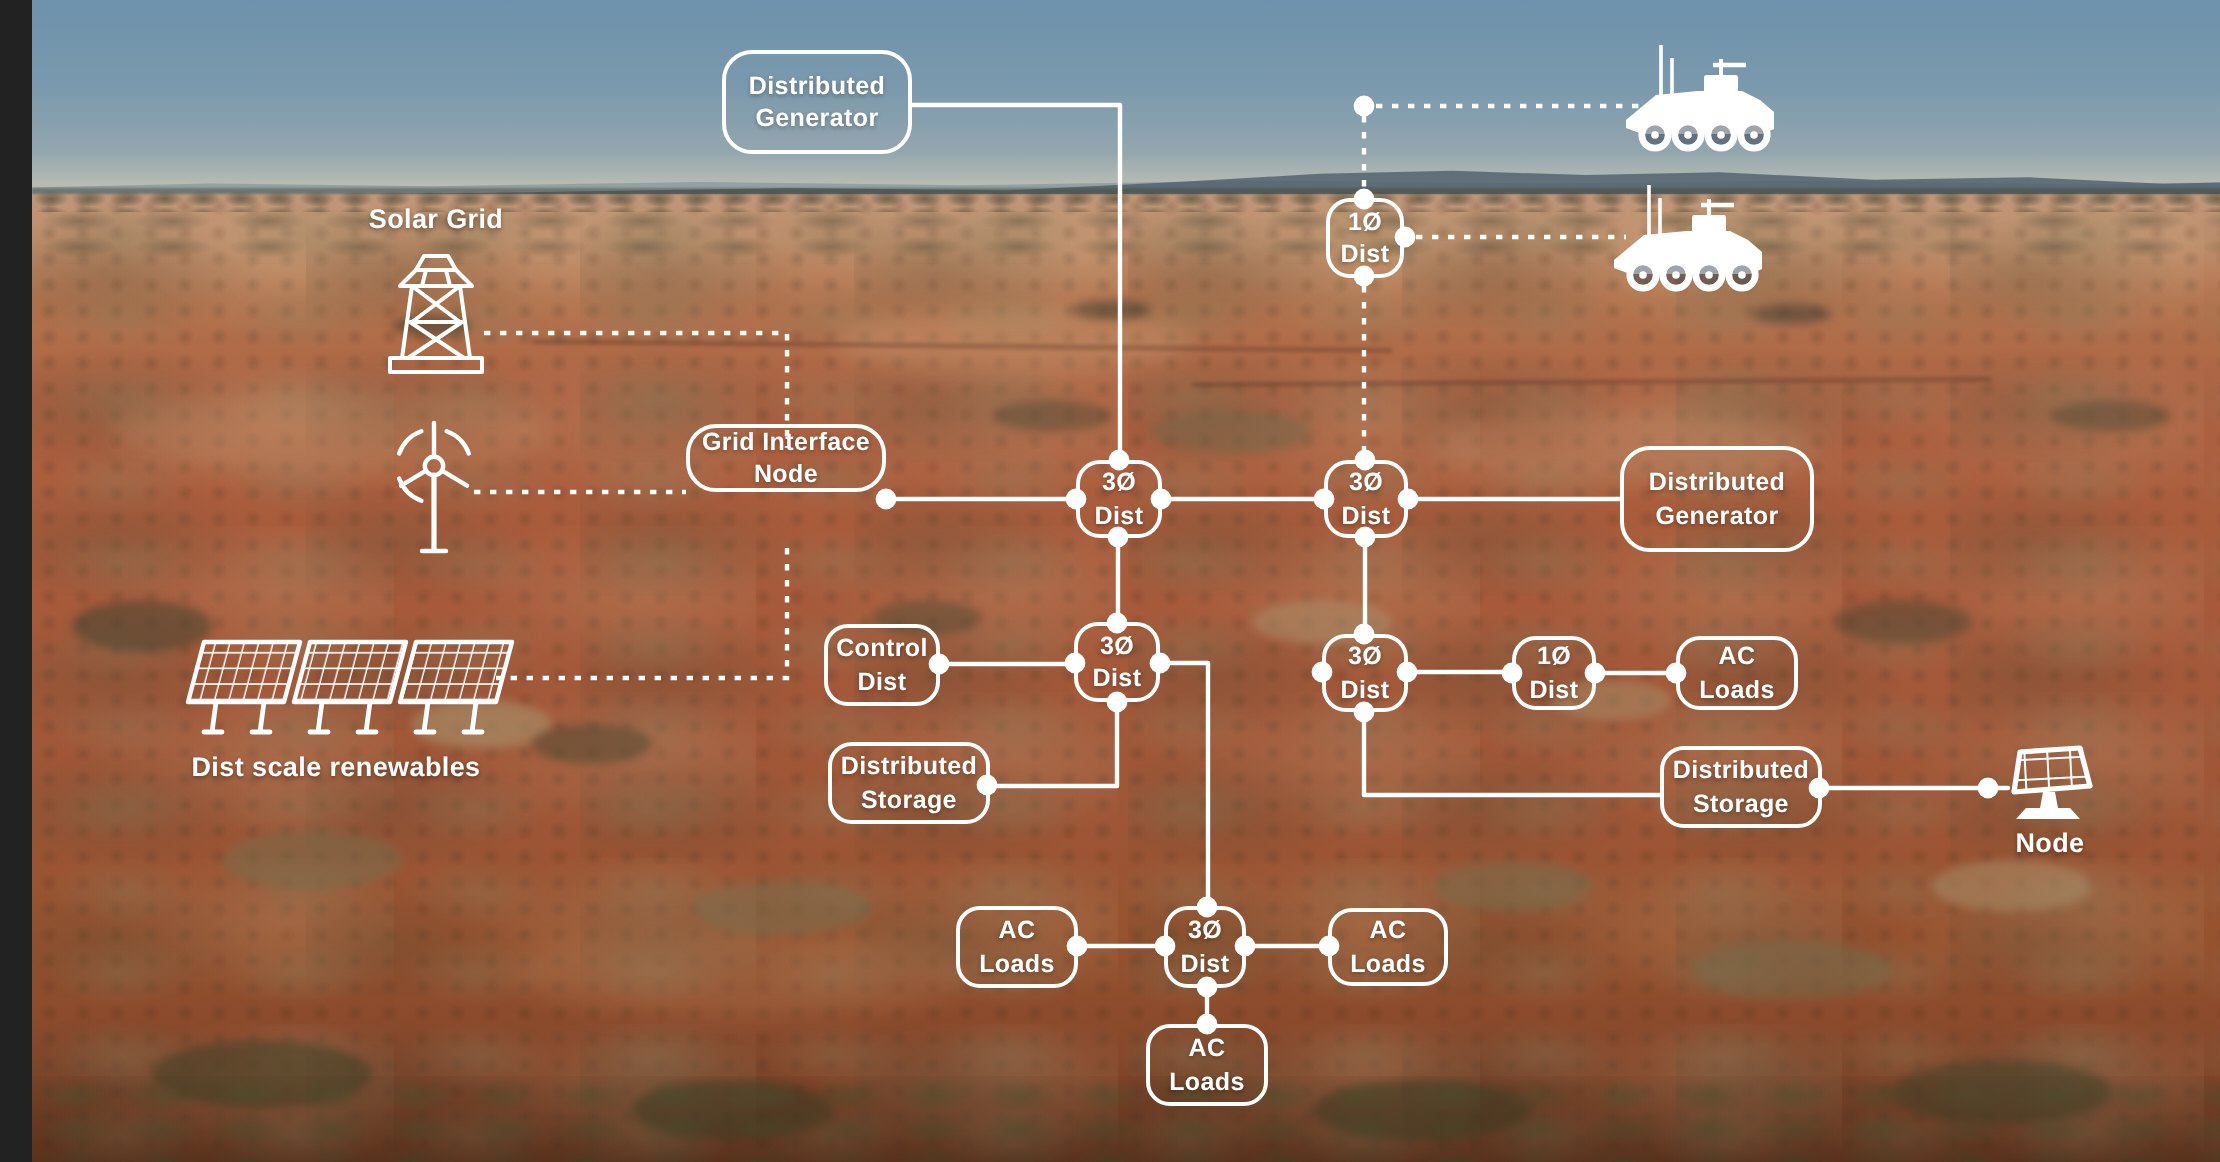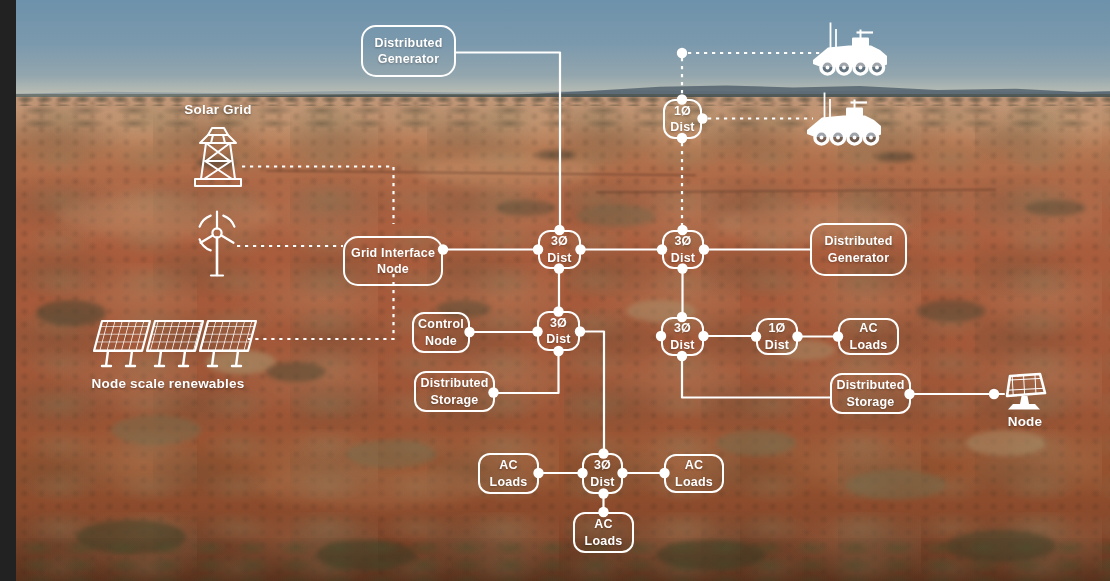--- a/index.html
+++ b/index.html
@@ -222,24 +222,24 @@
 
     <g transform="translate(985,371)">
       <polygon points="9,5 39,3 44,22 6,25" fill="url(#pcell2)" stroke="#fff" stroke-width="2.6" stroke-linejoin="round"></polygon>
       <polygon points="20.5,25 26.5,25 28,33 19,33" fill="#fff"></polygon>
       <polygon points="12,33 34,33 39,38.5 7,38.5" fill="#fff"></polygon>
     </g>
   </svg>
 
   <div class="node lg" style="left:345px;top:25px;width:95px;height:52px;">Distributed
 Generator</div>
-  <div class="node lg" style="left:327px;top:236px;width:100px;height:50px;">Grid Interface
+  <div class="node lg" style="left:327px;top:212px;width:100px;height:34px;">Grid Interface
 Node</div>
   <div class="node" style="left:396px;top:312px;width:58px;height:41px;">Control
-Node</div>
+Dist</div>
   <div class="node" style="left:398px;top:371px;width:81px;height:41px;">Distributed
 Storage</div>
   <div class="node" style="left:522px;top:230px;width:43px;height:39px;">3Ø
 Dist</div>
   <div class="node" style="left:646px;top:230px;width:42px;height:39px;">3Ø
 Dist</div>
   <div class="node" style="left:521px;top:311px;width:43px;height:40px;">3Ø
 Dist</div>
   <div class="node" style="left:645px;top:317px;width:43px;height:39px;">3Ø
 Dist</div>
@@ -256,16 +256,16 @@
   <div class="node" style="left:462px;top:453px;width:61px;height:41px;">AC
 Loads</div>
   <div class="node" style="left:566px;top:453px;width:41px;height:41px;">3Ø
 Dist</div>
   <div class="node" style="left:648px;top:454px;width:60px;height:39px;">AC
 Loads</div>
   <div class="node" style="left:557px;top:512px;width:61px;height:41px;">AC
 Loads</div>
 
   <div class="photo-label" style="left:142px;top:102px;width:120px;">Solar Grid</div>
-  <div class="photo-label" style="left:61px;top:376px;width:182px;">Node scale renewables</div>
+  <div class="photo-label" style="left:61px;top:376px;width:182px;">Dist scale renewables</div>
   <div class="photo-label" style="left:969px;top:414px;width:80px;">Node</div>
 
 </div>
 
 </body></html>

